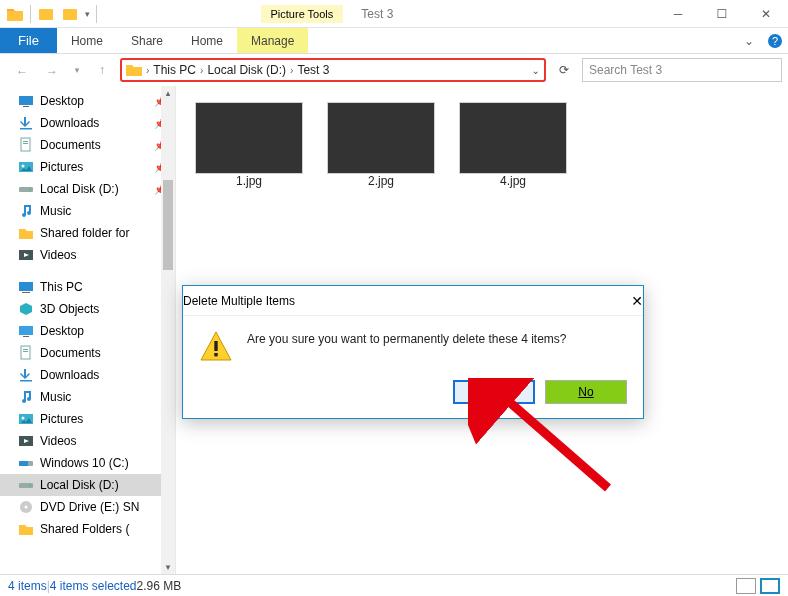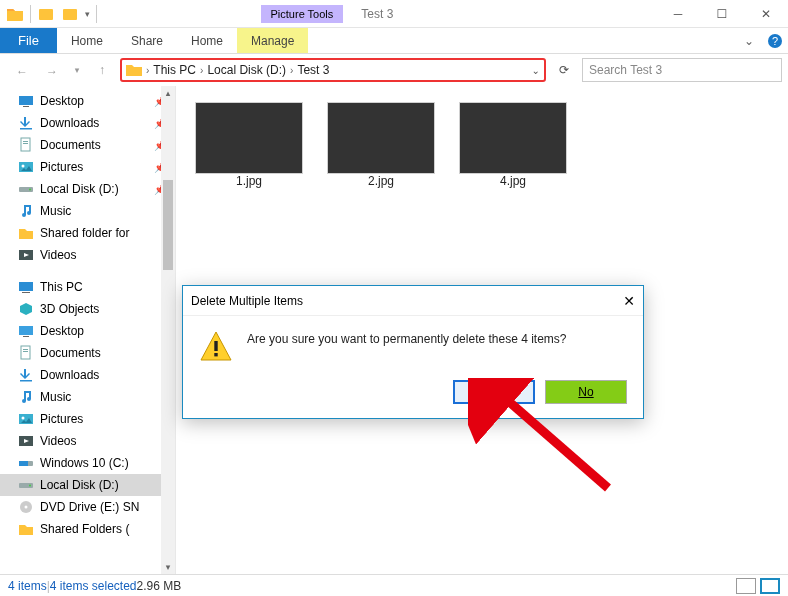--- a/index.html
+++ b/index.html
@@ -3,21 +3,21 @@
 <meta charset="utf-8">
 <style>
 * { box-sizing: border-box; margin: 0; padding: 0; font-family: "Segoe UI", Tahoma, sans-serif; }
 body { width: 788px; height: 596px; background: #fff; overflow: hidden; position: relative; font-size: 12px; }
 
 
 .titlebar { height: 28px; display: flex; align-items: center; border-bottom: 1px solid #e5e5e5; }
 .titlebar .qat { display: flex; align-items: center; gap: 2px; padding: 0 4px; }
 .qat .folder-glyph { width: 22px; height: 22px; display:flex; align-items:center; justify-content:center; }
 .qat .sep { width:1px; height:18px; background:#ccc; margin:0 2px; }
-.titlebar .contextual { background:#c4b5fd; padding:3px 10px; font-size:11px; margin-left: 158px; }
+.titlebar .contextual { background:#fef9c3; padding:3px 10px; font-size:11px; margin-left: 158px; }
 .titlebar .wintitle { margin-left: 18px; color:#777; font-size:12px; }
 .titlebar .winbtns { margin-left:auto; display:flex; }
 .winbtns div { width:44px; height:28px; display:flex; align-items:center; justify-content:center; color:#555; }
 
 
 .ribbon { height: 26px; display:flex; align-items:stretch; border-bottom:1px solid #ddd; }
 .ribbon .file { background:#1979ca; color:#fff; padding:0 18px; display:flex; align-items:center; font-size:13px; }
 .ribbon .tab { padding:0 14px; display:flex; align-items:center; color:#444; font-size:12px; }
 .ribbon .tab.manage { background:#f7f48b; }
 .ribbon .spacer { flex:1; }
@@ -45,21 +45,21 @@
 .sidebar .scrollbar .track { flex:1; position:relative; }
 .sidebar .scrollbar .thumb { position:absolute; left:2px; right:2px; top:80px; height:90px; background:#c1c1c1; }
 
 .content { flex:1; padding:16px 8px 8px 18px; display:flex; flex-wrap:wrap; gap:22px; align-content:flex-start; position:relative; }
 .thumb-item { width:110px; display:flex; flex-direction:column; align-items:center; }
 .thumb-item .img { width:108px; height:72px; border:1px solid #d0d0d0; background:#333; }
 .thumb-item .cap { font-size:12px; color:#222; }
 
 
 .dialog { position:absolute; left:182px; top:285px; width:462px; background:#fff; border:1px solid #1a8ac0; box-shadow:0 4px 18px rgba(0,0,0,.25); }
-.dialog .dtitle { height:30px; display:flex; align-items:center; padding:0 8px; font-size:12px; border-bottom:1px solid #eee; }
+.dialog .dtitle { height:30px; display:flex; align-items:center; padding:0 0; font-size:12px; border-bottom:1px solid #eee; }
 .dialog .dtitle .x { margin-left:auto; font-size:14px; }
 .dialog .dbody { padding:14px 16px 16px 16px; display:flex; gap:14px; align-items:flex-start; }
 .dialog .warn { width:34px; height:34px; }
 .dialog .msg { font-size:12px; color:#222; padding-top:2px; }
 .dialog .dbtns { display:flex; gap:10px; justify-content:flex-end; padding:0 16px 14px 16px; }
 .dialog .dbtn { width:82px; height:24px; border:1px solid #aeaeae; background:#84cc16; display:flex; align-items:center; justify-content:center; font-size:12px; }
 .dialog .dbtn.yes { border:2px solid #1a6fd6; background:#e6f0fb; }
 .dialog .dbtn u { text-decoration:underline; }
 
 

